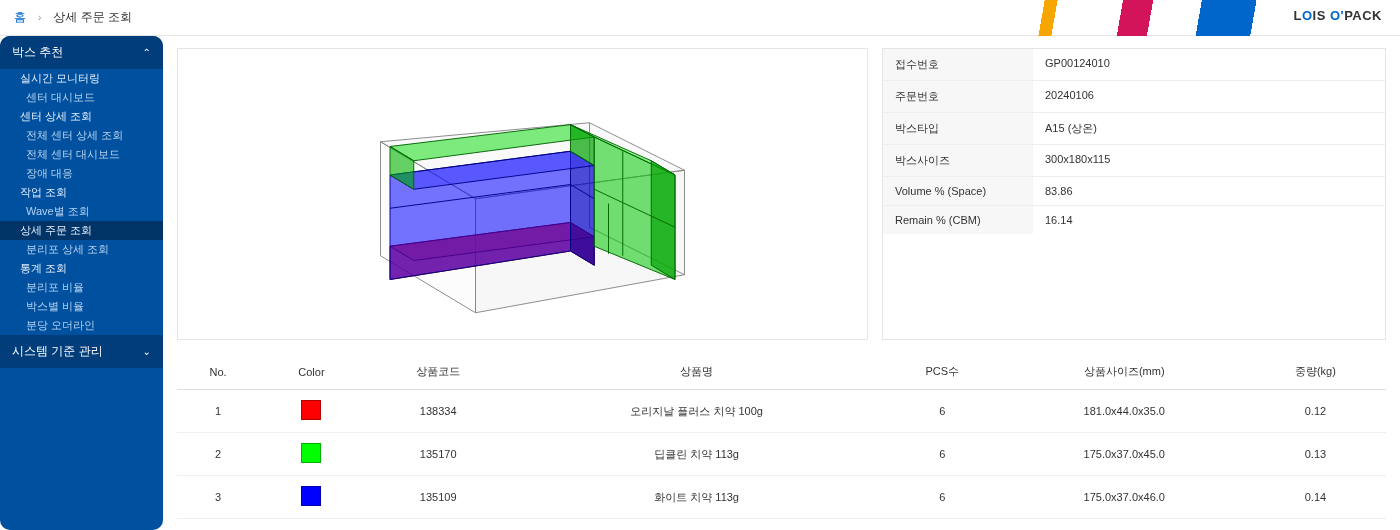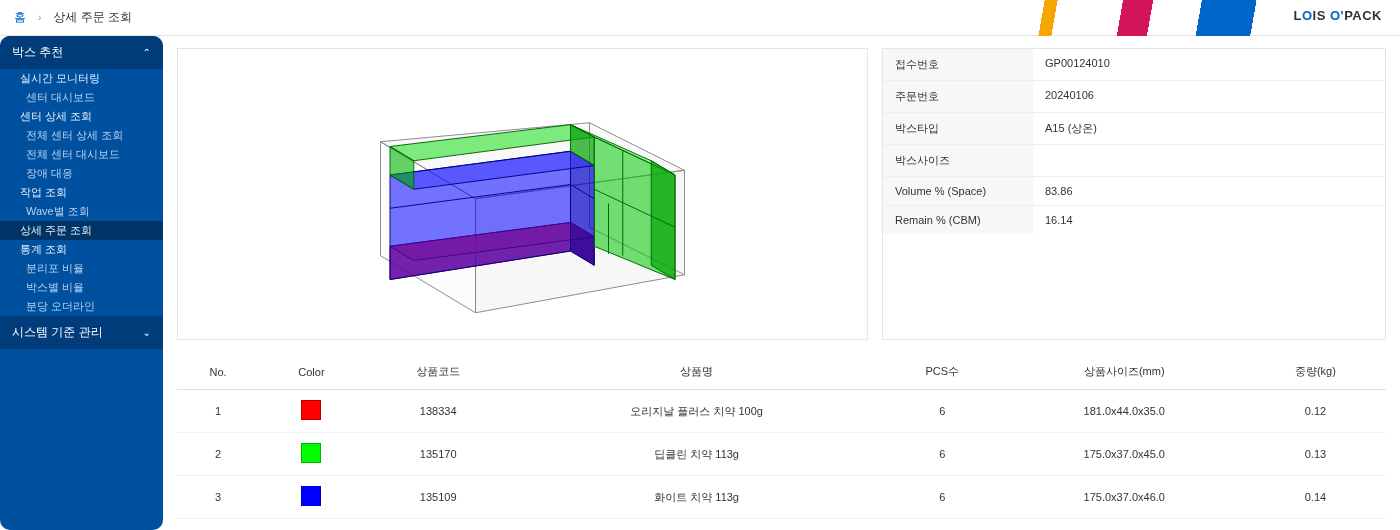--- a/index.html
+++ b/index.html
@@ -71,20 +71,21 @@
     <div id="sidebar-items">
         <div class="side-item l1">실시간 모니터링</div>
         <div class="side-item l2">센터 대시보드</div>
         <div class="side-item l1">센터 상세 조회</div>
         <div class="side-item l2">전체 센터 상세 조회</div>
         <div class="side-item l2">전체 센터 대시보드</div>
         <div class="side-item l2">장애 대응</div>
         <div class="side-item l1">작업 조회</div>
         <div class="side-item l2">Wave별 조회</div>
         <div class="side-item l1 active">상세 주문 조회</div>
+        <div class="side-item l2">분리포 상세 조회</div>
         <div class="side-item l1">통계 조회</div>
         <div class="side-item l2">분리포 비율</div>
         <div class="side-item l2">박스별 비율</div>
         <div class="side-item l2">분당 오더라인</div>
       </div>
     <div class="side-section">
       <span>시스템 기준 관리</span>
       <span class="chev">⌄</span>
     </div>
   </div>
@@ -140,20 +141,21 @@
           <div class="info-row">
             <div class="info-label">주문번호</div>
             <div class="info-value">20240106</div>
           </div>
           <div class="info-row">
             <div class="info-label">박스타입</div>
             <div class="info-value">A15 (상온)</div>
           </div>
           <div class="info-row">
             <div class="info-label">박스사이즈</div>
+            <div class="info-value">300x180x115</div>
           </div>
           <div class="info-row">
             <div class="info-label">Volume % (Space)</div>
             <div class="info-value">83.86</div>
           </div>
           <div class="info-row">
             <div class="info-label">Remain % (CBM)</div>
             <div class="info-value">16.14</div>
           </div>
         </div>

